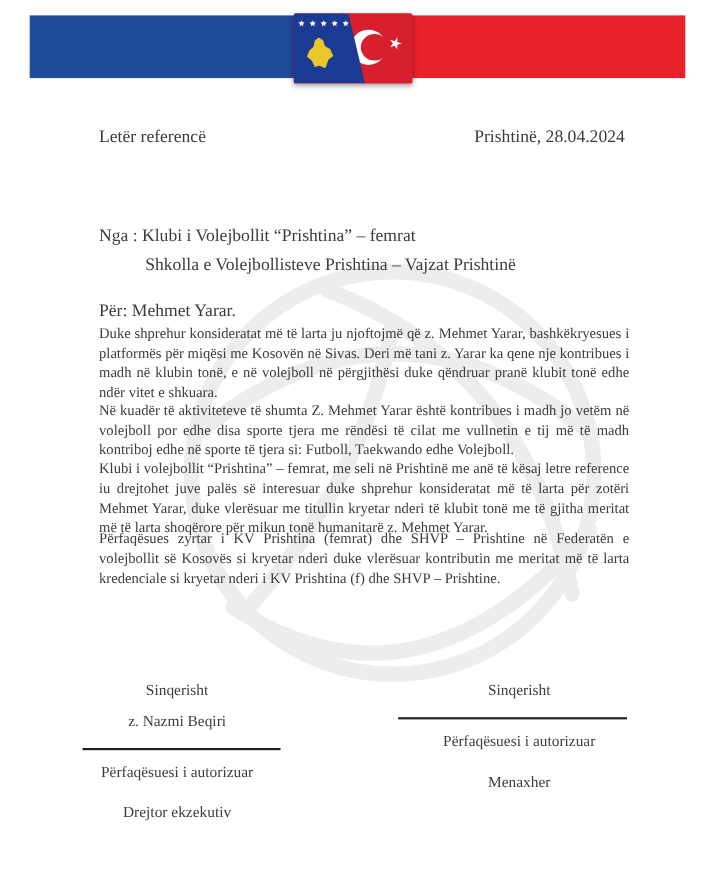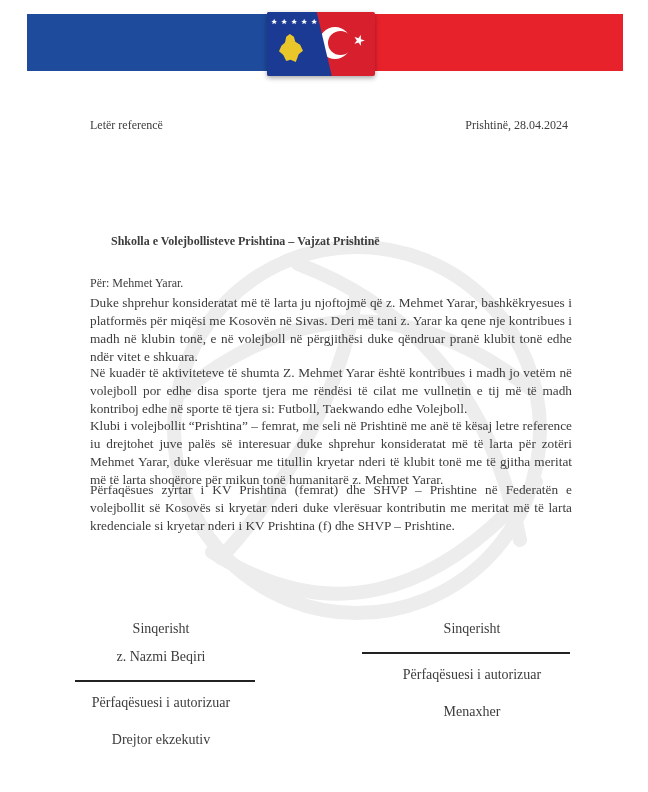--- a/index.html
+++ b/index.html
@@ -75,26 +75,26 @@
     background: var(--turkey_red, #d81f2d);
   }
   .t-star {
     position: absolute; left: 86px; top: 21px;
     color: #ffffff; font-size: 14px; line-height: 14px;
     transform: rotate(18deg);
     font-family: "DejaVu Sans", sans-serif;
   }
 
   
-  .txt { position: absolute; font-size: 12px; line-height: 18px; }
+  .txt { position: absolute; font-size: 16px; line-height: 18px; }
   .doc-type   { left: 90px;  top: 116px; }
   .place-date { right: 80px; top: 116px; text-align: center; }
 
   .from-line1 { left: 90px;  top: 206px; }
-  .from-line2 { left: 111px; top: 232px; font-weight: bold; }
+  .from-line2 { left: 132px; top: 232px; }
   .to-line    { left: 90px;  top: 274px; }
 
   .para {
     position: absolute;
     left: 90px; width: 482px;
     font-size: 13.3px; line-height: 18px;
     text-align: justify;
   }
   .p1 { top: 294px; }
   .p2 { top: 364px; }
@@ -142,20 +142,21 @@
       <div class="flag-kosovo">
         <div class="k-stars">★ ★ ★ ★ ★ ★</div>
         <div class="k-map"></div>
       </div>
     </div>
   </div>
 
   <div class="txt doc-type">Letër referencë</div>
   <div class="txt place-date">Prishtinë, 28.04.2024</div>
 
+  <div class="txt from-line1">Nga : Klubi i Volejbollit “Prishtina” – femrat</div>
   <div class="txt from-line2">Shkolla e Volejbollisteve Prishtina – Vajzat Prishtinë</div>
   <div class="txt to-line">Për: Mehmet Yarar.</div>
 
   <div class="para p1">Duke shprehur konsideratat më të larta ju njoftojmë që z. Mehmet Yarar,  bashkëkryesues  i platformës për miqësi me Kosovën në Sivas. Deri më tani z. Yarar ka qene nje kontribues i madh në klubin tonë, e në volejboll në përgjithësi duke qëndruar pranë klubit tonë edhe ndër vitet e shkuara.</div>
   <div class="para p2">Në kuadër të aktiviteteve të shumta Z. Mehmet Yarar është kontribues i madh jo vetëm në volejboll por edhe disa sporte tjera me rëndësi të cilat me vullnetin e tij më të madh kontriboj edhe në sporte të tjera si: Futboll, Taekwando edhe Volejboll.</div>
   <div class="para p4">Përfaqësues zyrtar i KV Prishtina (femrat) dhe SHVP – Prishtine në Federatën e volejbollit së Kosovës si kryetar nderi duke vlerësuar kontributin me meritat më të larta kredenciale si kryetar nderi i KV Prishtina (f) dhe SHVP – Prishtine.</div>
   <div class="para p3">Klubi i volejbollit “Prishtina” – femrat, me seli në Prishtinë me anë të kësaj letre reference iu drejtohet juve palës së interesuar duke shprehur konsideratat më të larta për zotëri Mehmet Yarar, duke vlerësuar me titullin kryetar nderi të klubit tonë me të gjitha meritat më të larta shoqërore për mikun tonë humanitarë z. Mehmet Yarar.</div>
 
   <div class="sig-col left">
     <div class="sig-closing">Sinqerisht</div>

